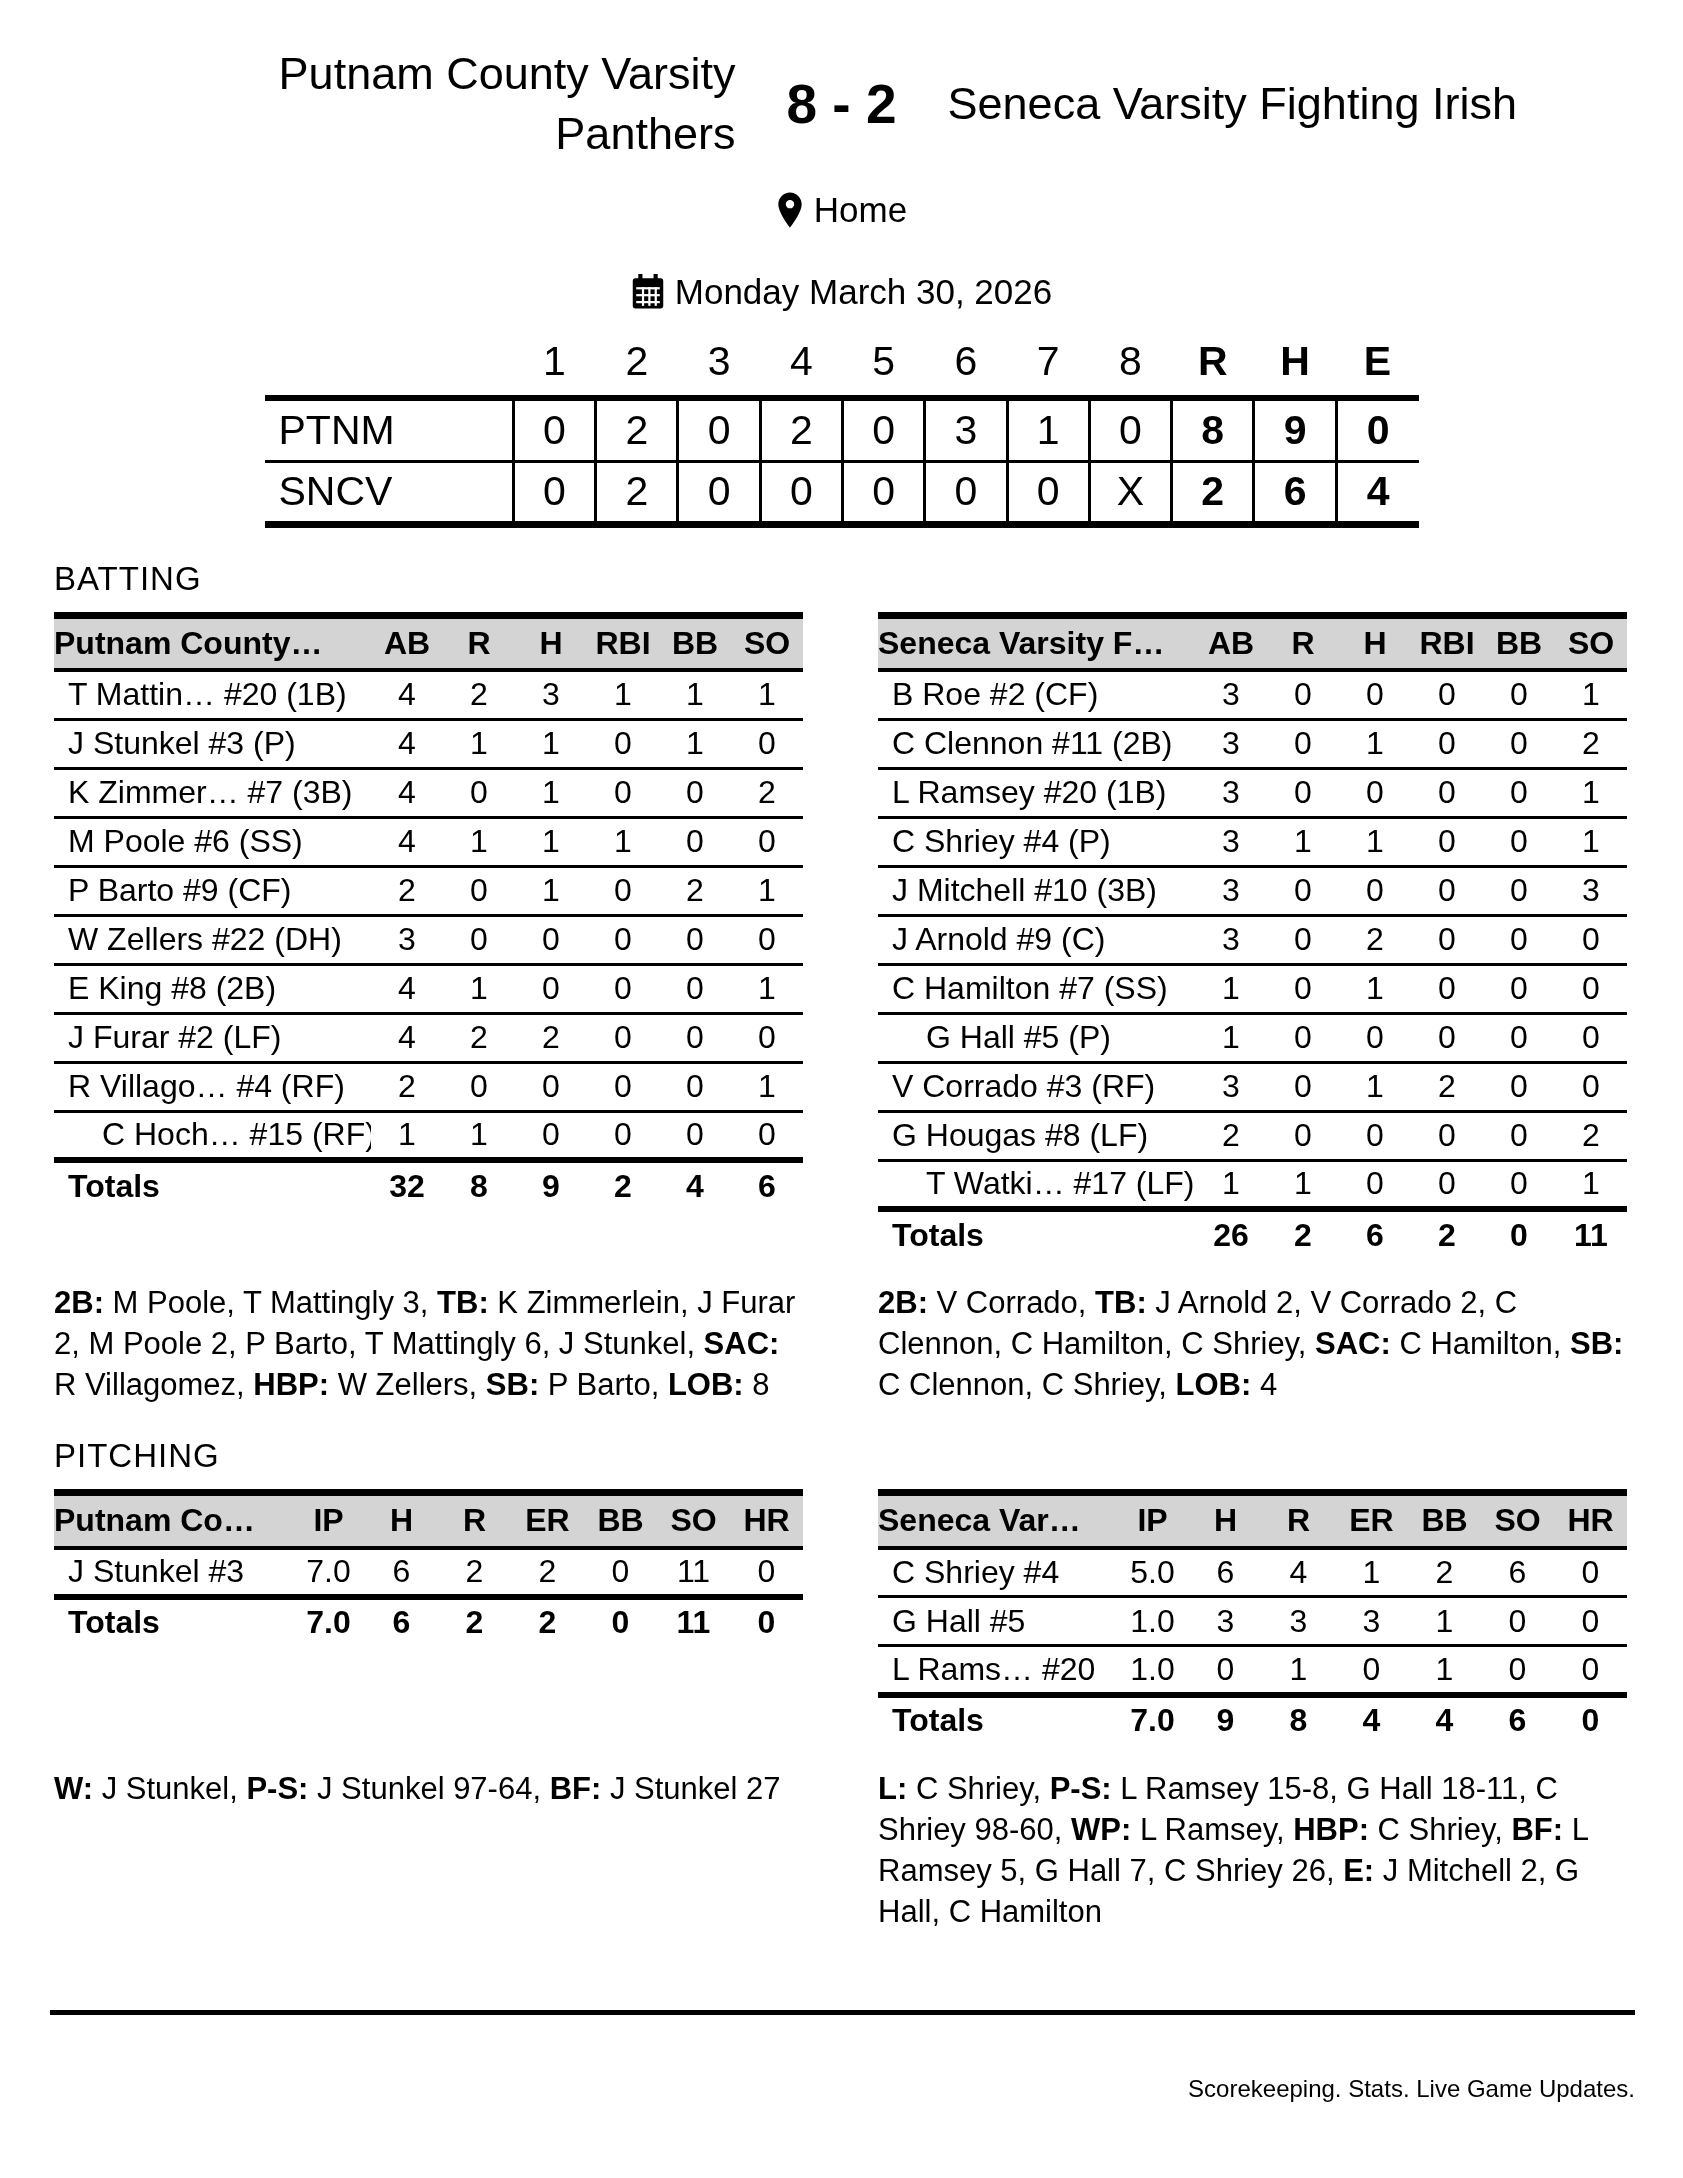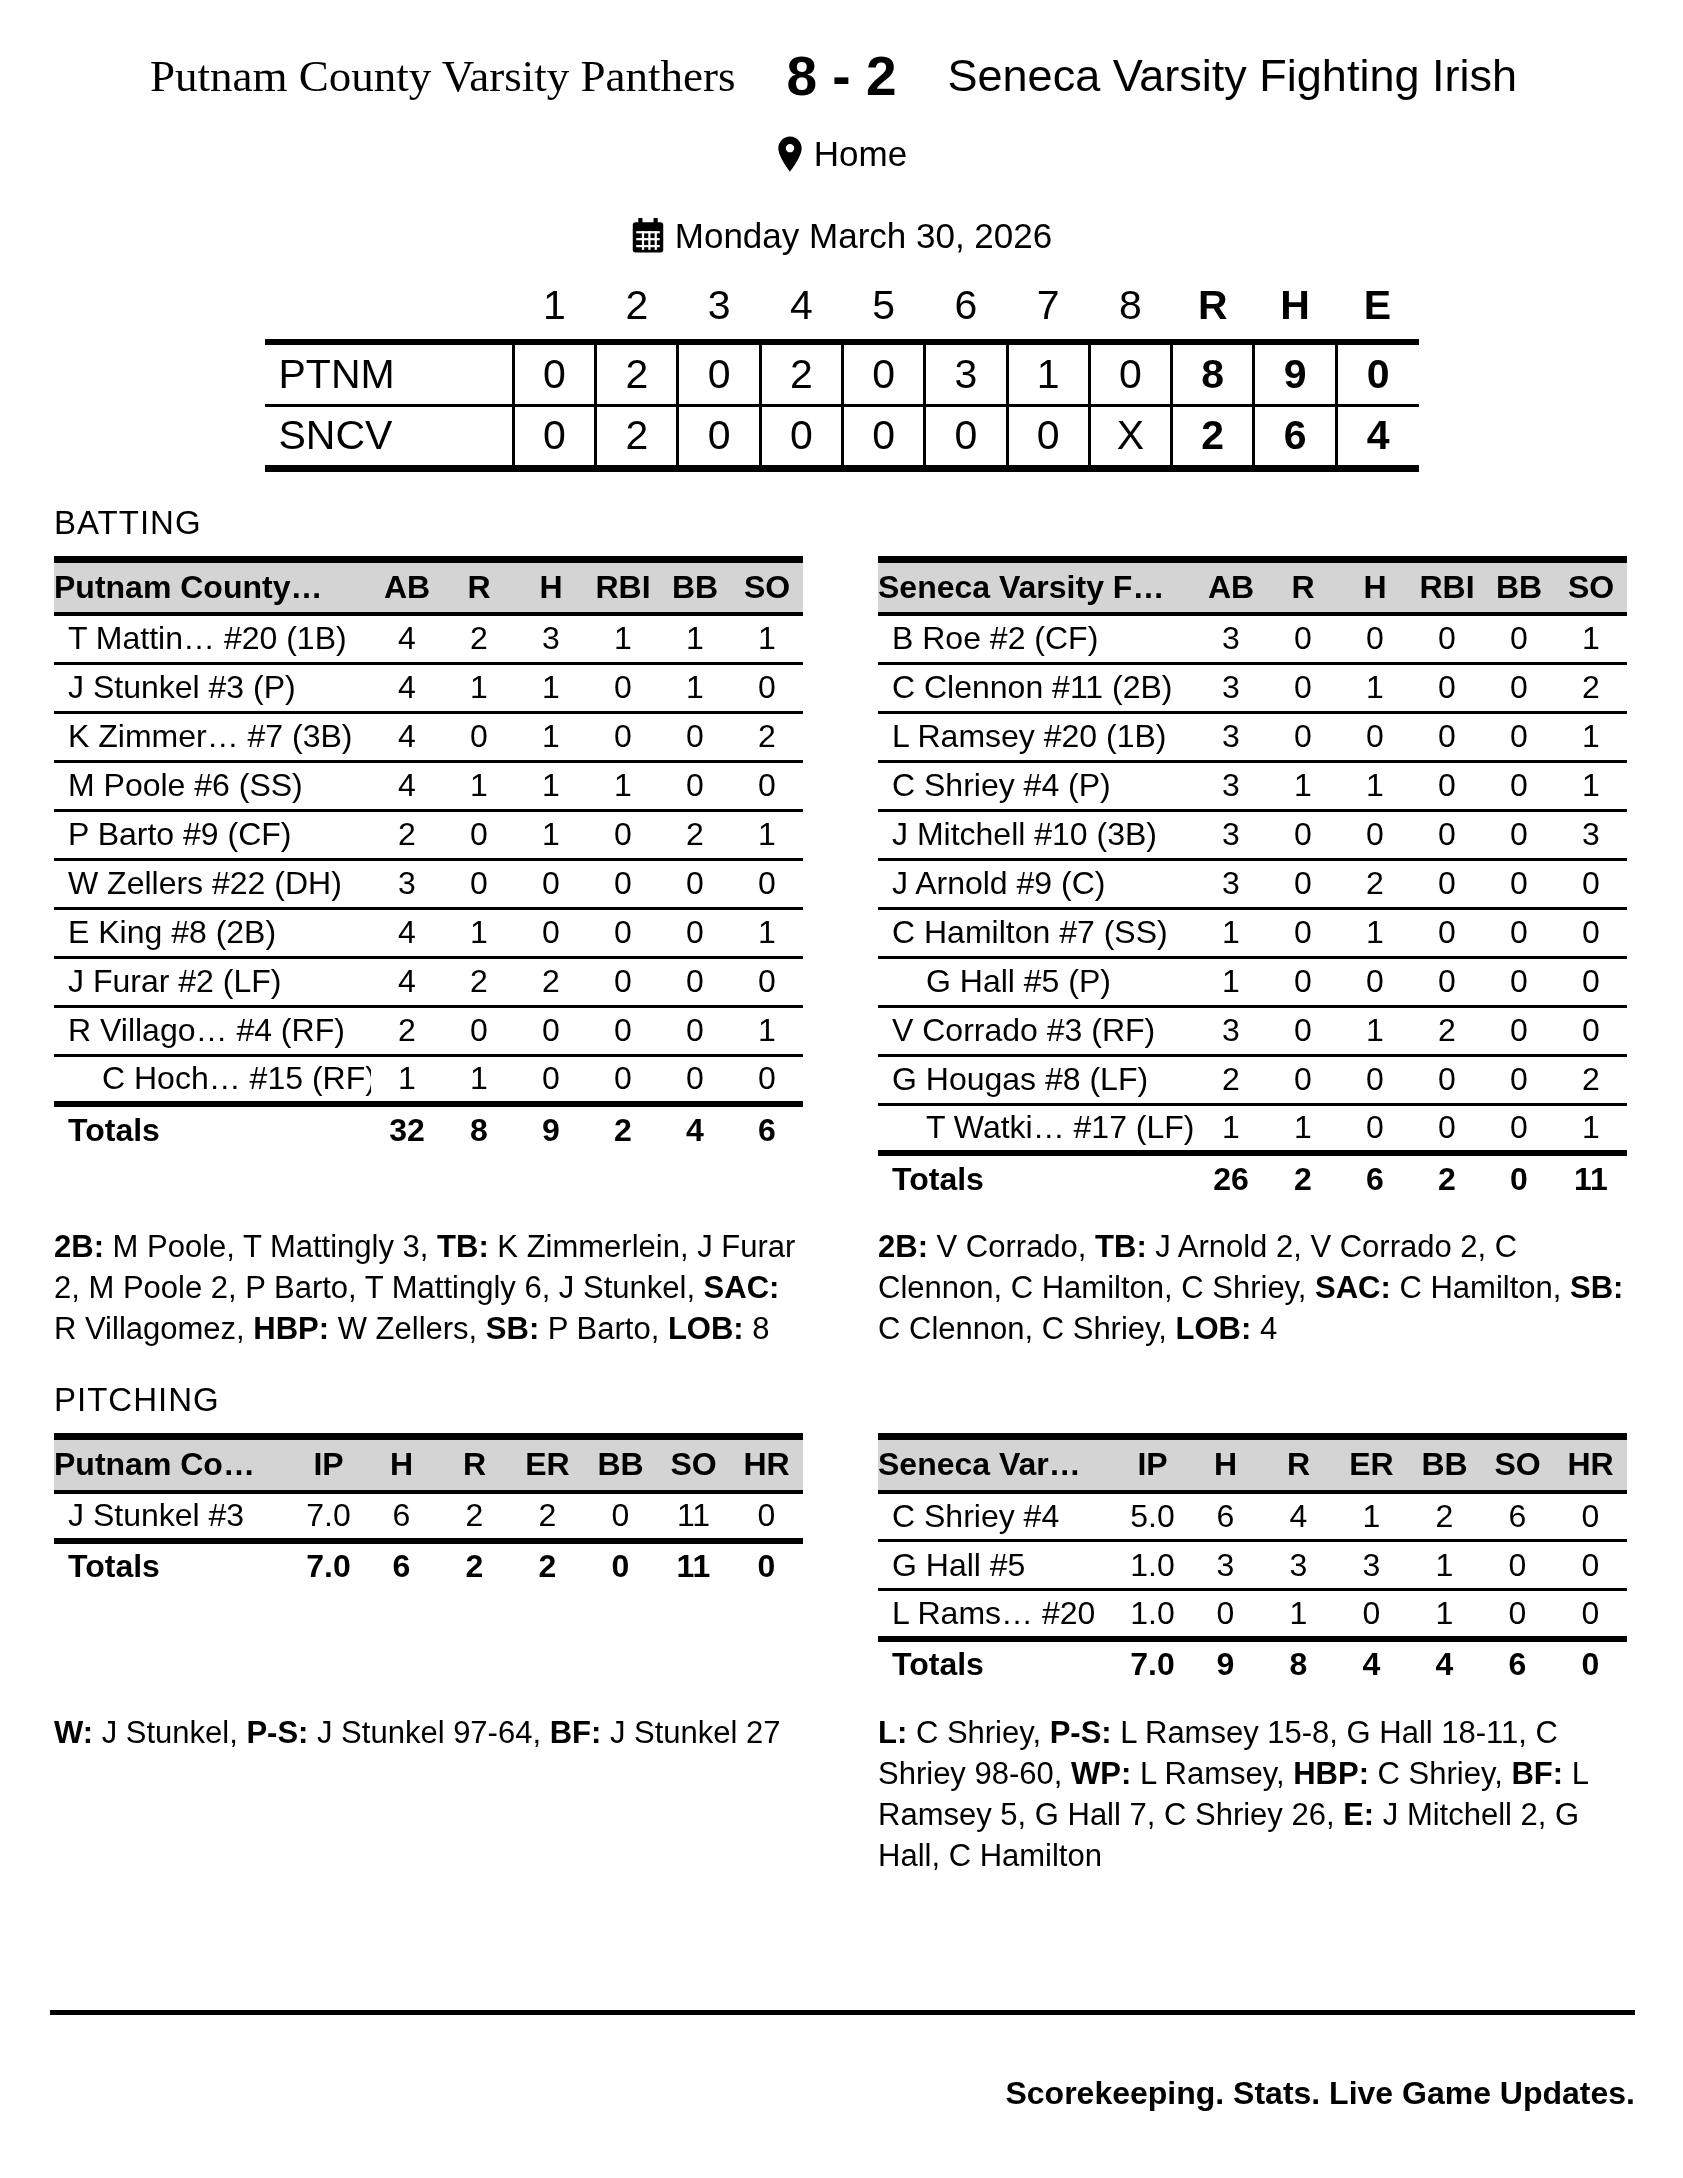--- a/index.html
+++ b/index.html
@@ -5,21 +5,21 @@
   html,body{margin:0;padding:0;}
   body{
     width:1683px;height:2178px;background:#ffffff;color:#000;
     font-family:"Liberation Sans",sans-serif;position:relative;overflow:hidden;
   }
   .page{padding:30px 54px 0 54px;}
 
   
   .header-row{display:flex;justify-content:center;align-items:center;gap:51px;margin-top:14px;}
   .team-name{font-size:45px;line-height:60px;width:614px;font-weight:400;}
-  .team-name.away{text-align:right;font-family:Liberation Serif, serif;}
+  .team-name.away{text-align:right;}
   .team-name.home{text-align:left;}
   .score{font-size:55px;font-weight:700;white-space:nowrap;}
 
   .meta-line{display:flex;justify-content:center;align-items:center;gap:42px;margin-top:26px;font-size:35px;flex-direction:column;}
   .meta-item{display:flex;align-items:center;gap:10px;}
   .meta-item svg{display:block;}
 
   
   .linescore-wrap{margin-top:22px;display:flex;justify-content:center;}
   table.linescore{border-collapse:collapse;table-layout:fixed;width:1154px;font-size:41px;}
@@ -50,21 +50,21 @@
   .stat-table tbody tr.totals{border-top:6px solid #000;font-weight:700;}
   .stat-table td{text-align:center;padding:0;}
   .stat-table td.name{text-align:left;padding-left:14px;overflow:hidden;white-space:nowrap;}
   .stat-table td.name.sub{padding-left:48px;margin-top:47px;}
 
   .notes{font-size:31px;line-height:41px;margin:0;font-weight:400;}
   .notes b{font-weight:700;}
 
   
   .footer-rule{position:absolute;left:50px;right:48px;top:2010px;height:5px;background:#000;}
-  .footer-text{position:absolute;right:48px;top:2075px;font-size:32px;font-weight:700;}
+  .footer-text{position:absolute;right:48px;top:2075px;font-size:24px;font-weight:400;}
 </style>
 </head>
 <body>
 
 <div class="page">
 
   <div class="header-row">
     <div class="team-name away">Putnam County Varsity Panthers</div>
     <div class="score">8 - 2</div>
     <div class="team-name home">Seneca Varsity Fighting Irish</div>

